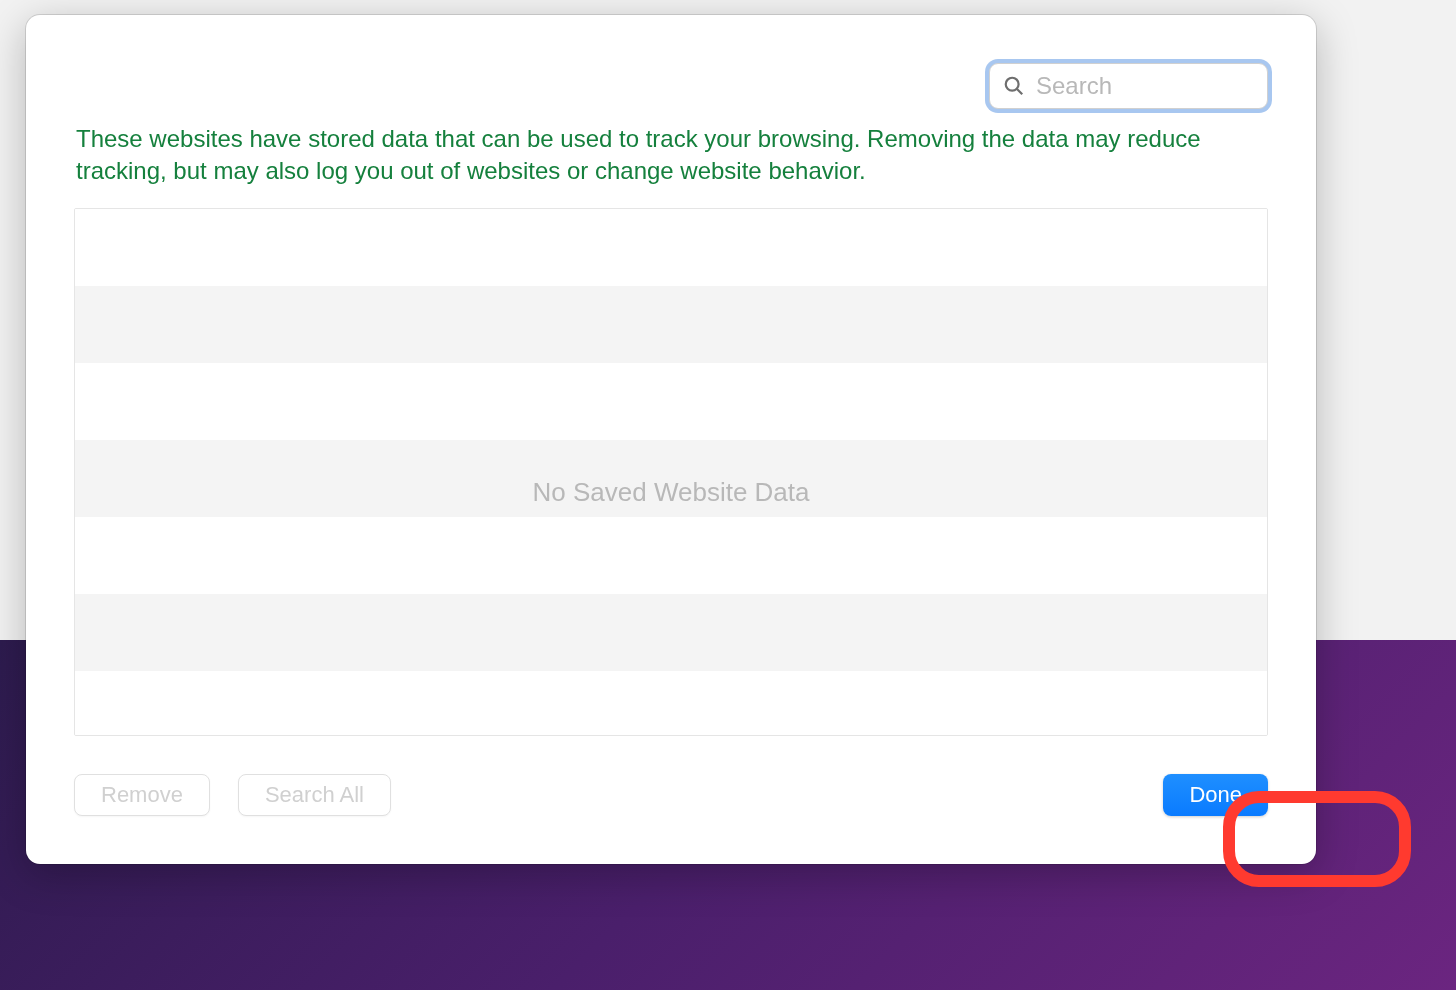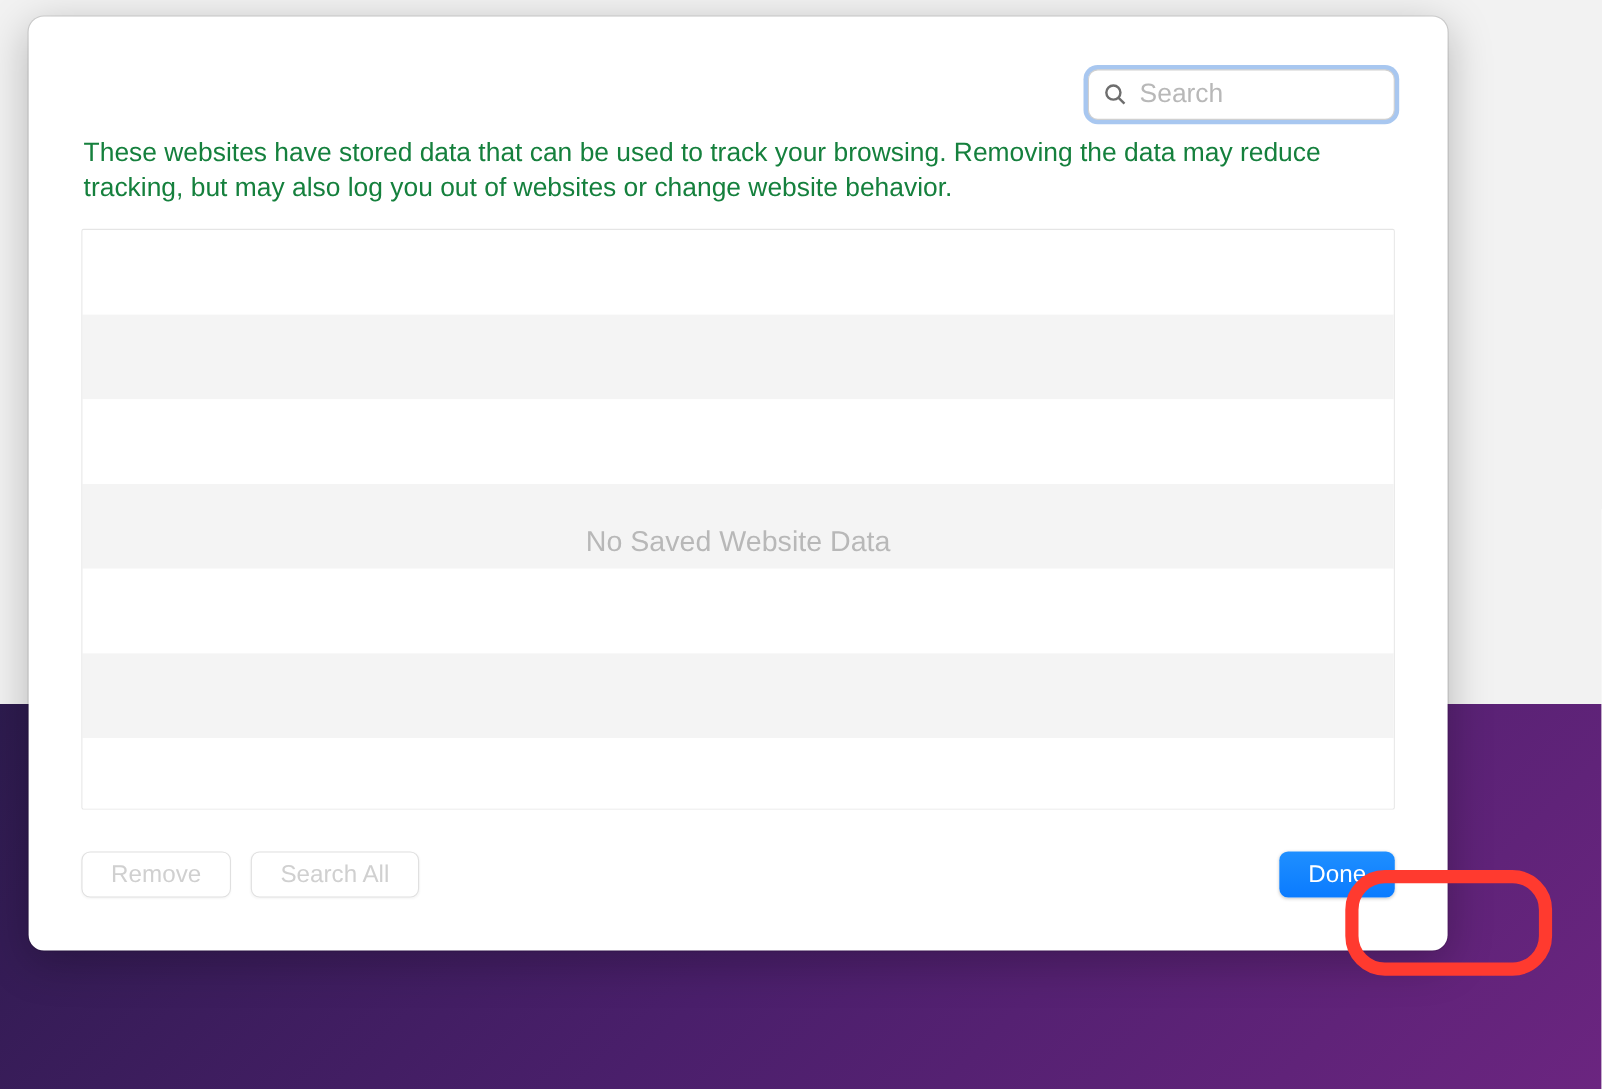--- a/index.html
+++ b/index.html
@@ -127,21 +127,21 @@
     }
     
     .footer {
       display: flex;
       align-items: center;
       justify-content: space-between;
     }
     
     .footer-left {
       display: flex;
-      gap: 18px;
+      gap: 28px;
     }
     
     .btn {
       height: 42px;
       padding: 0 26px;
       border-radius: 8px;
       font-size: 22px;
       border: 1px solid #e0e0e0;
       background: #ffffff;
       color: #d0d0d0;

